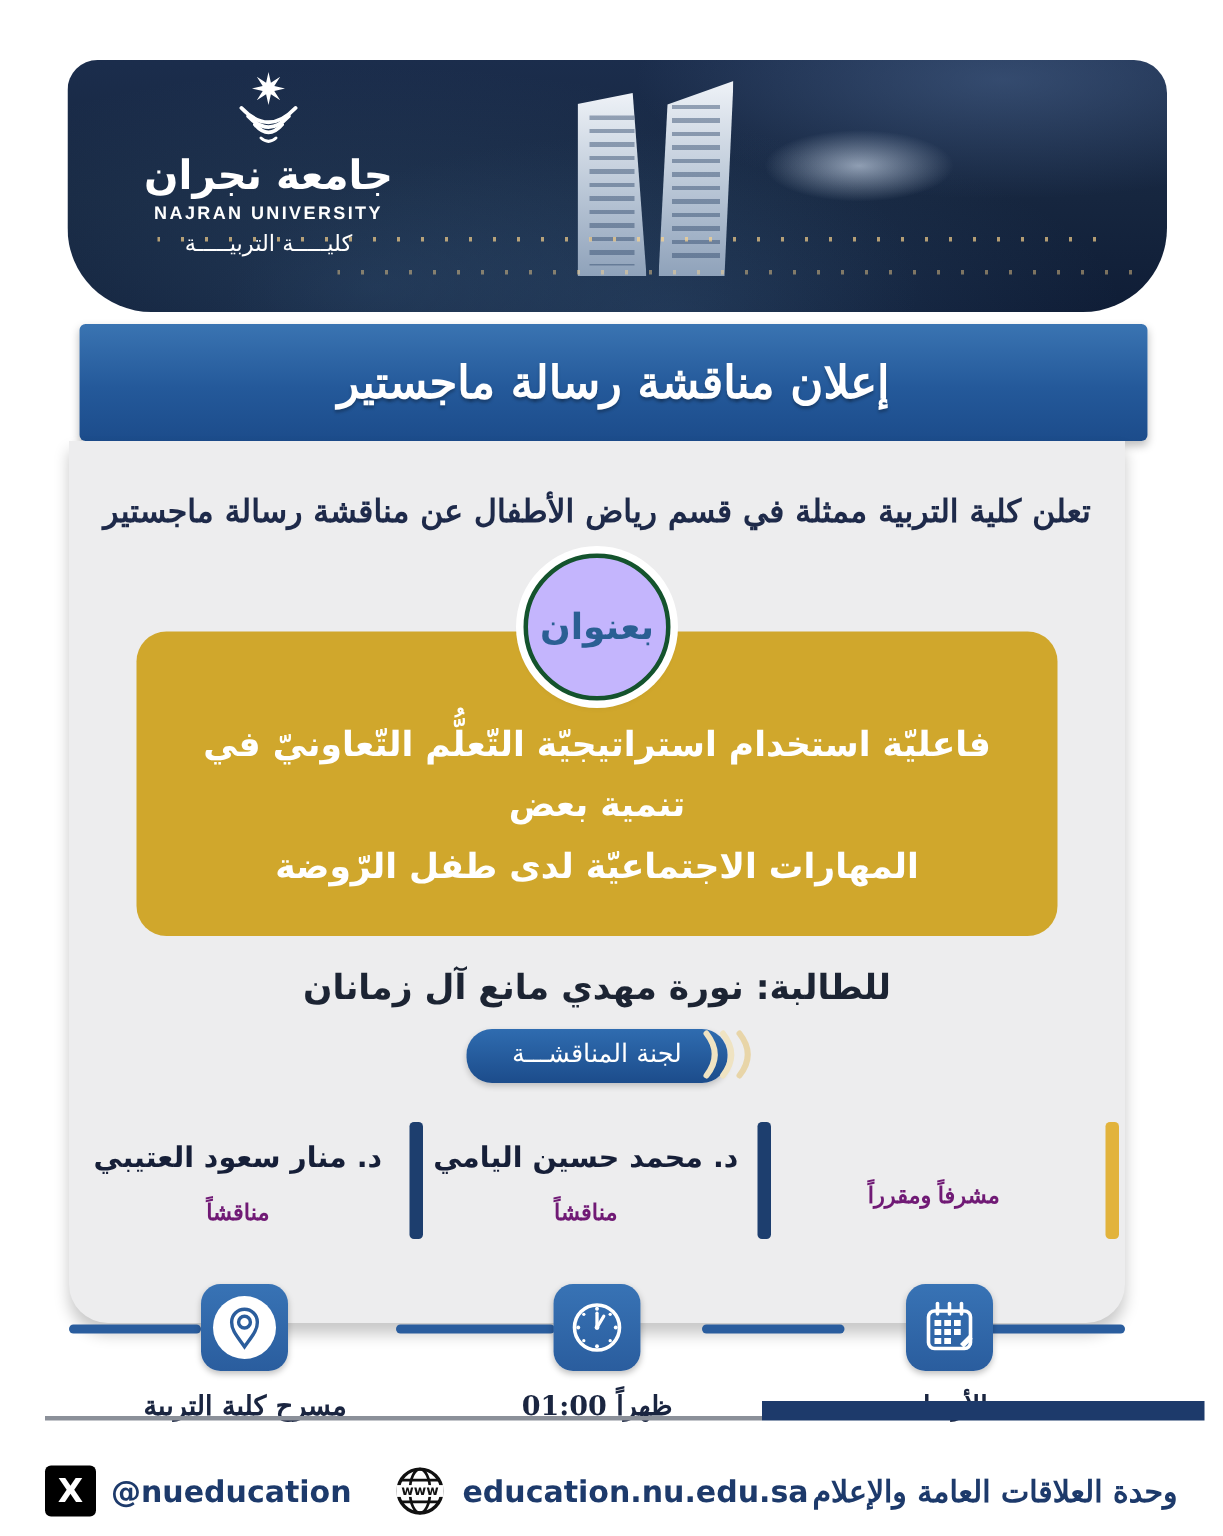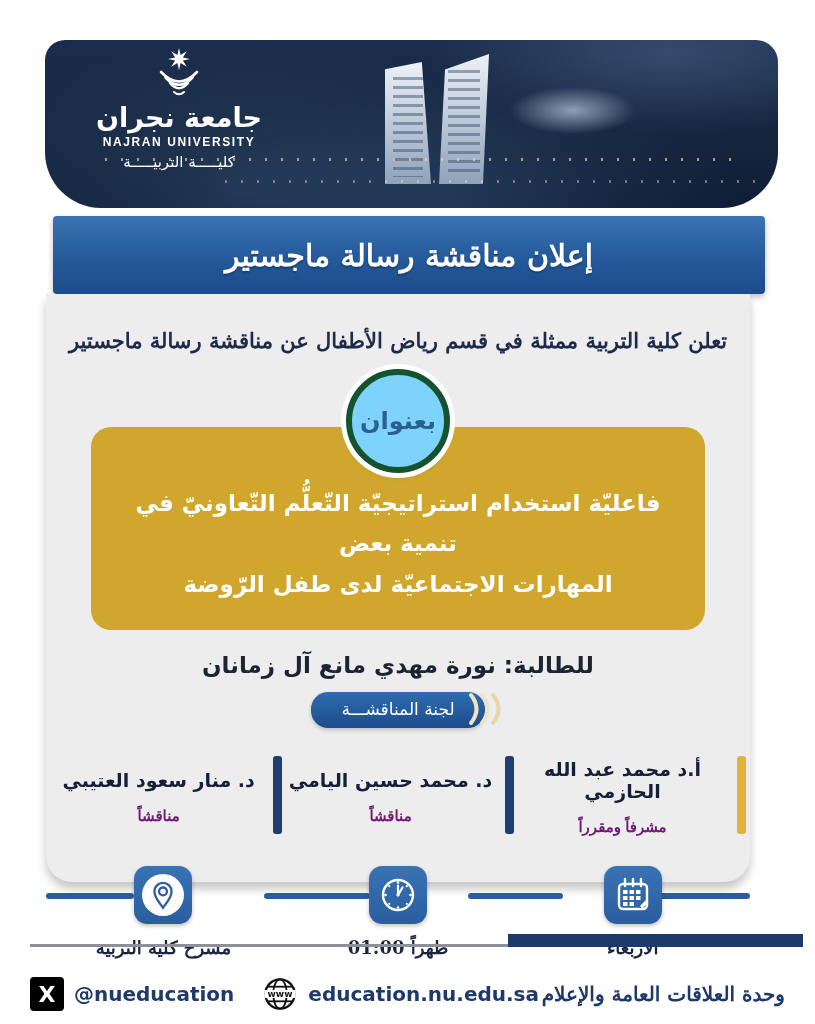--- a/index.html
+++ b/index.html
@@ -51,21 +51,21 @@
   .card{
     position:absolute;left:46px;top:294px;width:704px;height:588px;
     background:#ededee;border-radius:0 0 26px 26px;
     box-shadow:0 7px 10px rgba(0,0,0,.22);
     direction:rtl;text-align:center;
   }
   .intro{padding-top:34px;font-size:21px;font-weight:bold;color:#1e2a4a;
     font-family:"DejaVu Serif","Liberation Serif",serif;}
   .title-circle{
     position:relative;z-index:2;width:92px;height:92px;margin:16px auto 0;
-    background:#7dd3fc;border:6px solid #14532d;border-radius:50%;
+    background:#c4b5fd;border:3px solid #14532d;border-radius:50%;
     box-shadow:0 0 0 5px #ffffff,0 3px 6px rgba(0,0,0,.15);
     display:flex;align-items:center;justify-content:center;
   }
   .title-circle span{color:#2a5f93;font-size:24px;font-weight:bold;}
   .thesis-box{
     position:relative;z-index:1;width:614px;margin:-46px auto 11px;
     background:#d0a72c;border-radius:20px;padding:56px 24px 26px;
     box-sizing:border-box;
   }
   .thesis-title{color:#ffffff;font-size:23px;font-weight:bold;line-height:1.75;white-space:pre-line;}
@@ -180,21 +180,20 @@
           <path d="M15,4 Q26,18 15,32" fill="none" stroke="#efe3c2" stroke-width="4" stroke-linecap="round"></path>
           <path d="M26,4 Q37,18 26,32" fill="none" stroke="#e8d5a8" stroke-width="4" stroke-linecap="round"></path>
         </svg>
       </div>
     </div>
 
     <div class="committee-row">
       <div class="member">
         <div class="bar bar-gold"></div>
         <div class="mtext">
-          <div class="name">أ.د محمد عبد الله الحازمي</div>
           <div class="role">مشرفاً ومقرراً</div>
         </div>
       </div>
       <div class="member">
         <div class="bar bar-navy"></div>
         <div class="mtext">
           <div class="name">د. محمد حسين اليامي</div>
           <div class="role">مناقشاً</div>
         </div>
       </div>

